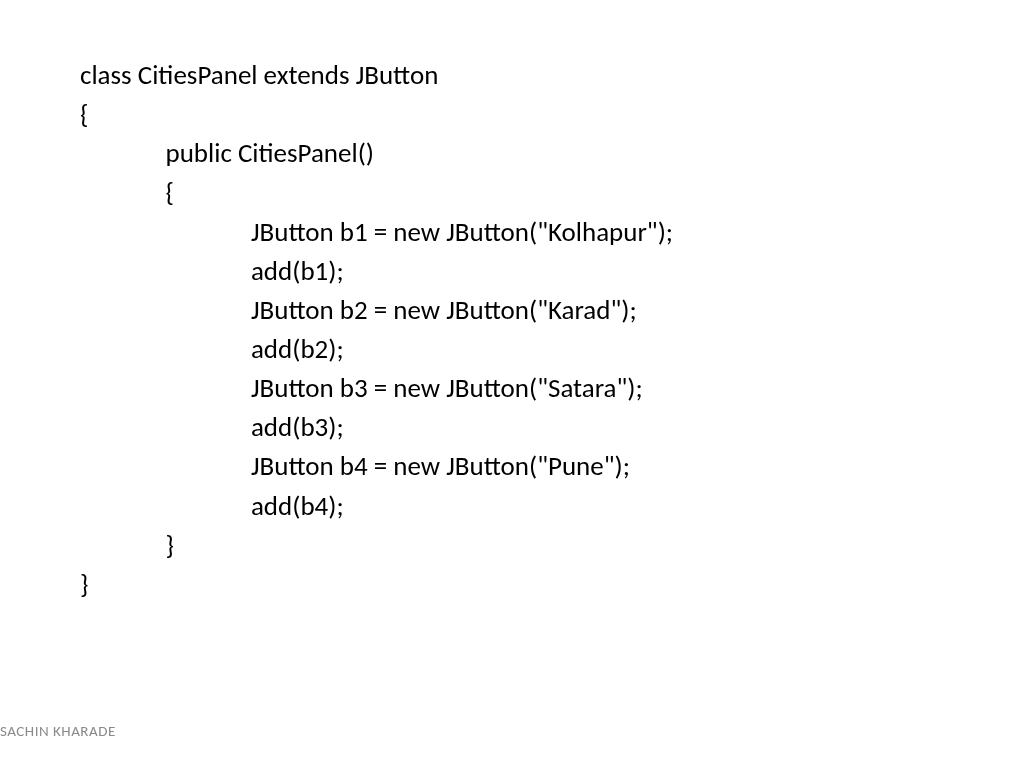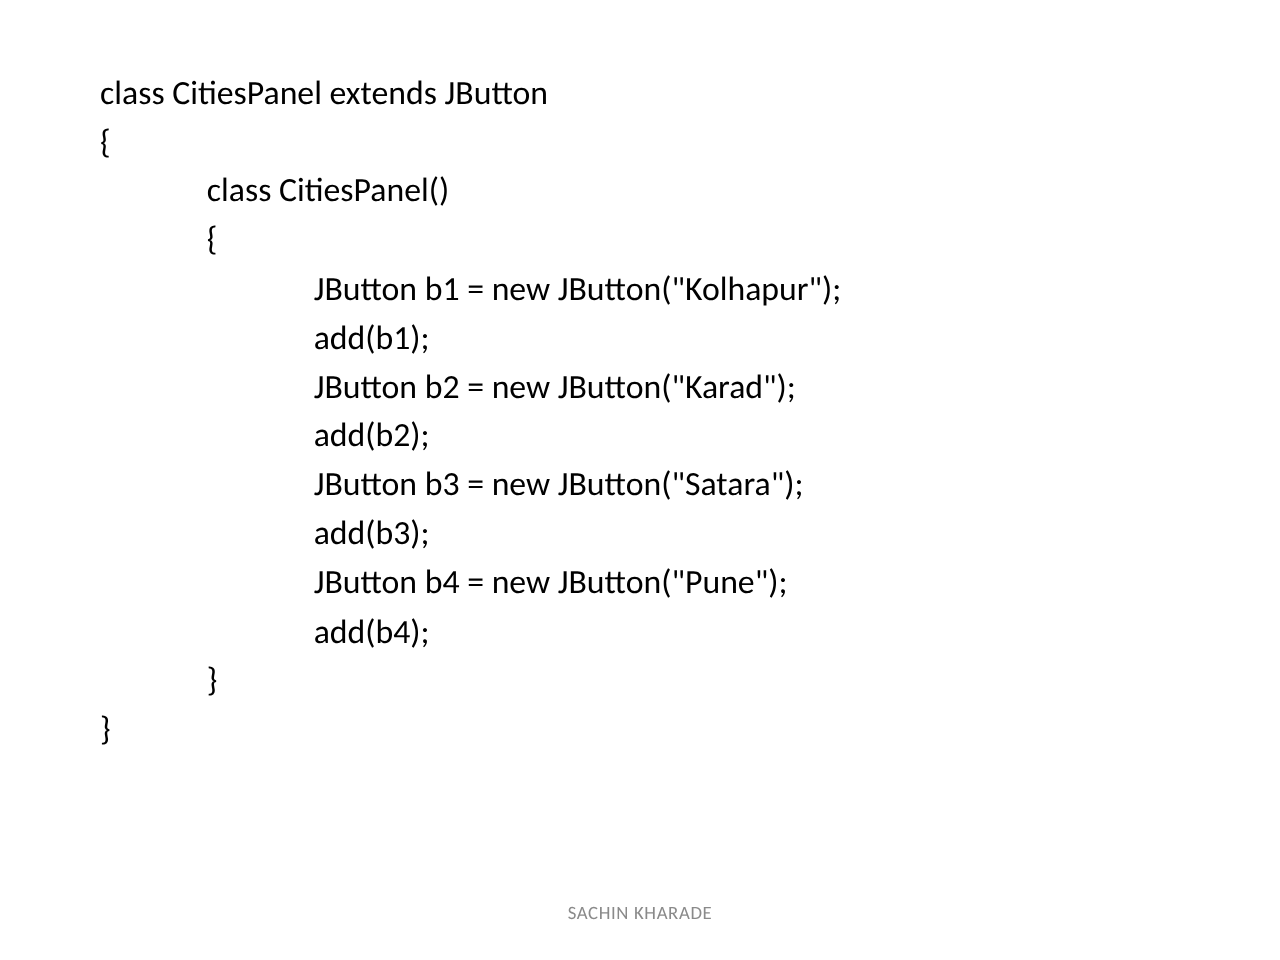--- a/index.html
+++ b/index.html
@@ -26,33 +26,33 @@
       line-height: 1.45;
       color: #000000;
       white-space: pre;
       font-family: Calibri, 'Segoe UI', Arial, sans-serif;
     }
     .footer {
       position: absolute;
       bottom: 28px;
       left: 0;
       right: 0;
-      text-align: center;
+      text-align: left;
       font-size: 15px;
       color: #8a8a8a;
       letter-spacing: 0.5px;
     }
   </style>
 </head>
 <body>
 
 <div class="slide">
   <div class="code-block"><span>class CitiesPanel extends JButton</span>
 <span>{</span>
-<span>              class CitiesPanel()</span>
+<span>              public CitiesPanel()</span>
 <span>              {</span>
 <span>                            JButton b1 = new JButton("Kolhapur");</span>
 <span>                            add(b1);</span>
 <span>                            JButton b2 = new JButton("Karad");</span>
 <span>                            add(b2);</span>
 <span>                            JButton b3 = new JButton("Satara");</span>
 <span>                            add(b3);</span>
 <span>                            JButton b4 = new JButton("Pune");</span>
 <span>                            add(b4);</span>
 <span>              }</span>

